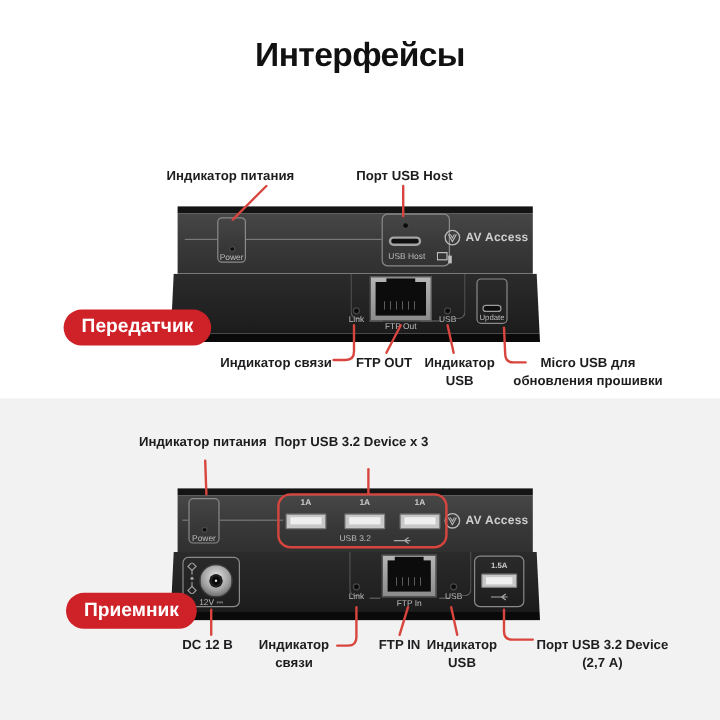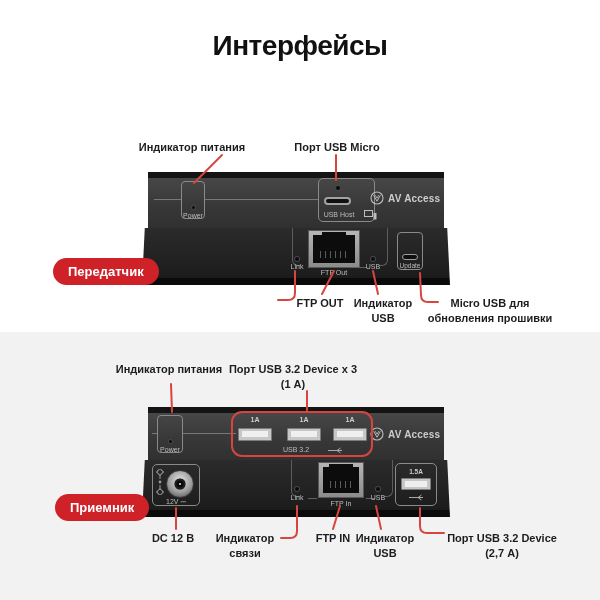--- a/index.html
+++ b/index.html
@@ -9,21 +9,21 @@
 
   .bg-lower { position:absolute; left:0; top:332px; width:600px; height:268px; background:#f2f2f2; }
 
   .page-title { position:absolute; left:0; top:30px; width:600px; text-align:center;
     font-size:28px; font-weight:700; letter-spacing:-0.5px; color:#111; }
 
   
   .ann { position:absolute; font-size:11px; font-weight:700; color:#1d1d1f; text-align:center; line-height:15px; }
 
   
-  .pill { position:absolute; background:#cf2128; color:#fff; font-size:13px; font-weight:700;
+  .pill { position:absolute; background:#cf2128; color:#fff; font-size:16px; font-weight:700;
     padding:6px 15px; border-radius:999px; z-index:6; }
 
   
   .panel { position:absolute;padding-left:20px; }
   .edge-top { position:absolute; left:0; top:0; width:100%; height:6px; background:#141414; }
   .face { position:absolute; left:0; top:6px; width:100%; }
   .face-front { background:linear-gradient(180deg,#474747,#383838 55%,#303030); }
   .face-rear { background:linear-gradient(180deg,#2b2b2b,#1c1c1c); }
   .edge-bottom { position:absolute; left:0; bottom:0; width:100%; height:7px; background:#0a0a0a;
     box-shadow:0 3px 5px rgba(0,0,0,0.22); }
@@ -64,21 +64,21 @@
 </style>
 </head>
 <body>
 
 <div id="page">
   <div class="bg-lower"></div>
 
   <div class="page-title">Интерфейсы</div>
 
   <div class="ann" style="left:112px; top:140px; width:160px;">Индикатор питания</div>
-  <div class="ann" style="left:277px; top:140px; width:120px;">Порт USB Micro</div>
+  <div class="ann" style="left:277px; top:140px; width:120px;">Порт USB Host</div>
 
   <div class="panel" style="left:148px; top:172px; width:296px; height:56px;">
     <div class="edge-top"></div>
     <div class="face face-front" style="height:50px;">
       <div class="hline" style="left:6px; top:21px; width:27px;"></div>
       <div class="hline" style="left:57px; top:21px; width:113px;"></div>
       <div class="outline" style="left:33px; top:3px; width:24px; height:38px;">
         <div class="led" style="left:10px; top:24px; width:3px; height:3px;"></div>
         <div class="sk-text" style="left:0; width:100%; top:30px;">Power</div>
       </div>
@@ -122,34 +122,34 @@
       <div class="outline" style="left:255px; top:4px; width:26px; height:38px;">
         <div class="microusb" style="left:4px; top:21px; width:16px; height:6px;"></div>
         <div class="sk-text" style="left:-3px; top:29px; width:30px; font-size:6.5px;">Update</div>
       </div>
     </div>
     <div class="edge-bottom"></div>
   </div>
 
   <div class="pill" style="left:53px; top:258px;">Передатчик</div>
 
+  <div class="ann" style="left:160px; top:296px; width:140px;">Индикатор связи</div>
   <div class="ann" style="left:285px; top:296px; width:70px;">FTP OUT</div>
   <div class="ann" style="left:343px; top:296px; width:80px;">
     <div>Индикатор</div>
     <div>USB</div>
   </div>
   <div class="ann" style="left:415px; top:296px; width:150px;">
     <div>Micro USB для</div>
     <div>обновления прошивки</div>
   </div>
 
   <div class="ann" style="left:89px; top:362px; width:160px;">Индикатор питания</div>
   <div class="ann" style="left:208px; top:362px; width:170px;">
     <div>Порт USB 3.2 Device x 3</div>
-    <div>(1 А)</div>
   </div>
 
   <div class="panel" style="left:148px; top:407px; width:296px; height:53px;">
     <div class="edge-top"></div>
     <div class="face face-front" style="height:47px;">
       <div class="hline" style="left:4px; top:20px; width:5px;"></div>
       <div class="hline" style="left:35px; top:20px; width:53px;"></div>
       <div class="outline" style="left:9px; top:2px; width:26px; height:38px;">
         <div class="led" style="left:11px; top:24px; width:3px; height:3px;"></div>
         <div class="sk-text" style="left:0; width:100%; top:30px;">Power</div>

